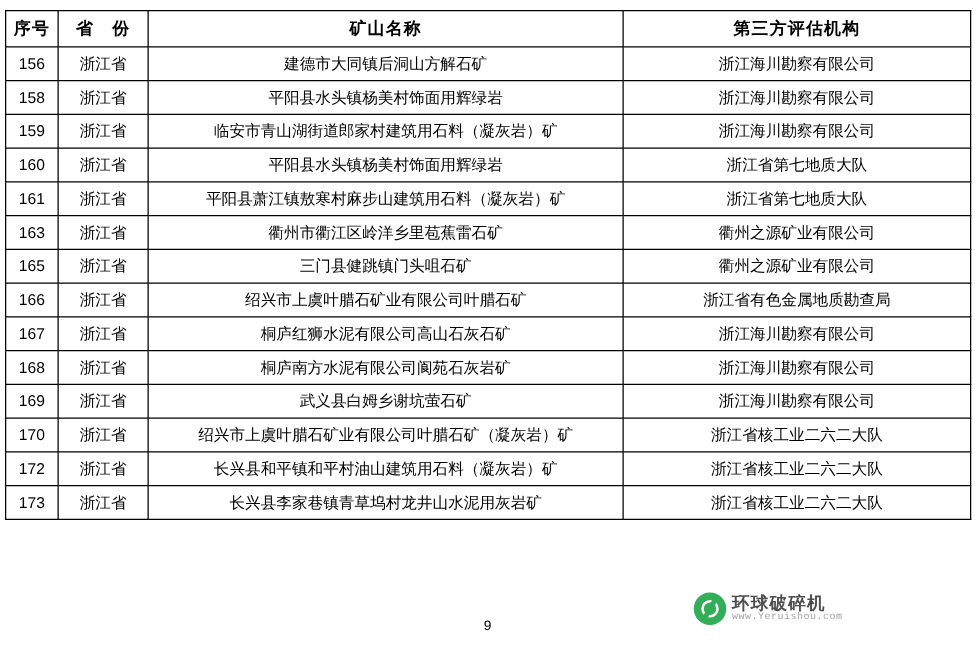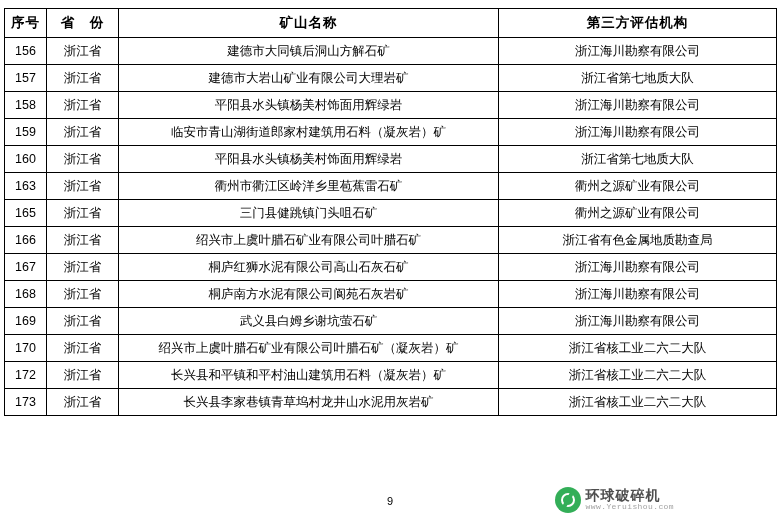--- a/index.html
+++ b/index.html
@@ -57,21 +57,21 @@
     bottom: 12px;
     left: 0;
     width: 780px;
     text-align: center;
     font-size: 11px;
     color: #000000;
   }
   .watermark {
     position: absolute;
     right: 6px;
-    bottom: 6px;
+    bottom: 19px;
     display: flex;
     align-items: center;
     gap: 5px;
     opacity: 0.92;
   }
   .wm-badge {
     width: 26px;
     height: 26px;
     border-radius: 50%;
     background: #22a84a;
@@ -138,41 +138,41 @@
       </tr>
     </thead>
     <tbody>
       <tr>
         <td>156</td>
         <td>浙江省</td>
         <td>建德市大同镇后洞山方解石矿</td>
         <td>浙江海川勘察有限公司</td>
       </tr>
       <tr>
-        <td>157</td>
-        <td>浙江省</td>
-        <td>建德市大岩山矿业有限公司大理岩矿</td>
+        <td>158</td>
+        <td>浙江省</td>
+        <td>平阳县水头镇杨美村饰面用辉绿岩</td>
+        <td>浙江海川勘察有限公司</td>
+      </tr>
+      <tr>
+        <td>159</td>
+        <td>浙江省</td>
+        <td>临安市青山湖街道郎家村建筑用石料（凝灰岩）矿</td>
+        <td>浙江海川勘察有限公司</td>
+      </tr>
+      <tr>
+        <td>160</td>
+        <td>浙江省</td>
+        <td>平阳县水头镇杨美村饰面用辉绿岩</td>
         <td>浙江省第七地质大队</td>
       </tr>
       <tr>
-        <td>158</td>
-        <td>浙江省</td>
-        <td>平阳县水头镇杨美村饰面用辉绿岩</td>
-        <td>浙江海川勘察有限公司</td>
-      </tr>
-      <tr>
-        <td>159</td>
-        <td>浙江省</td>
-        <td>临安市青山湖街道郎家村建筑用石料（凝灰岩）矿</td>
-        <td>浙江海川勘察有限公司</td>
-      </tr>
-      <tr>
-        <td>160</td>
-        <td>浙江省</td>
-        <td>平阳县水头镇杨美村饰面用辉绿岩</td>
+        <td>161</td>
+        <td>浙江省</td>
+        <td>平阳县萧江镇敖寒村麻步山建筑用石料（凝灰岩）矿</td>
         <td>浙江省第七地质大队</td>
       </tr>
       <tr>
         <td>163</td>
         <td>浙江省</td>
         <td>衢州市衢江区岭洋乡里苞蕉雷石矿</td>
         <td>衢州之源矿业有限公司</td>
       </tr>
       <tr>
         <td>165</td>

